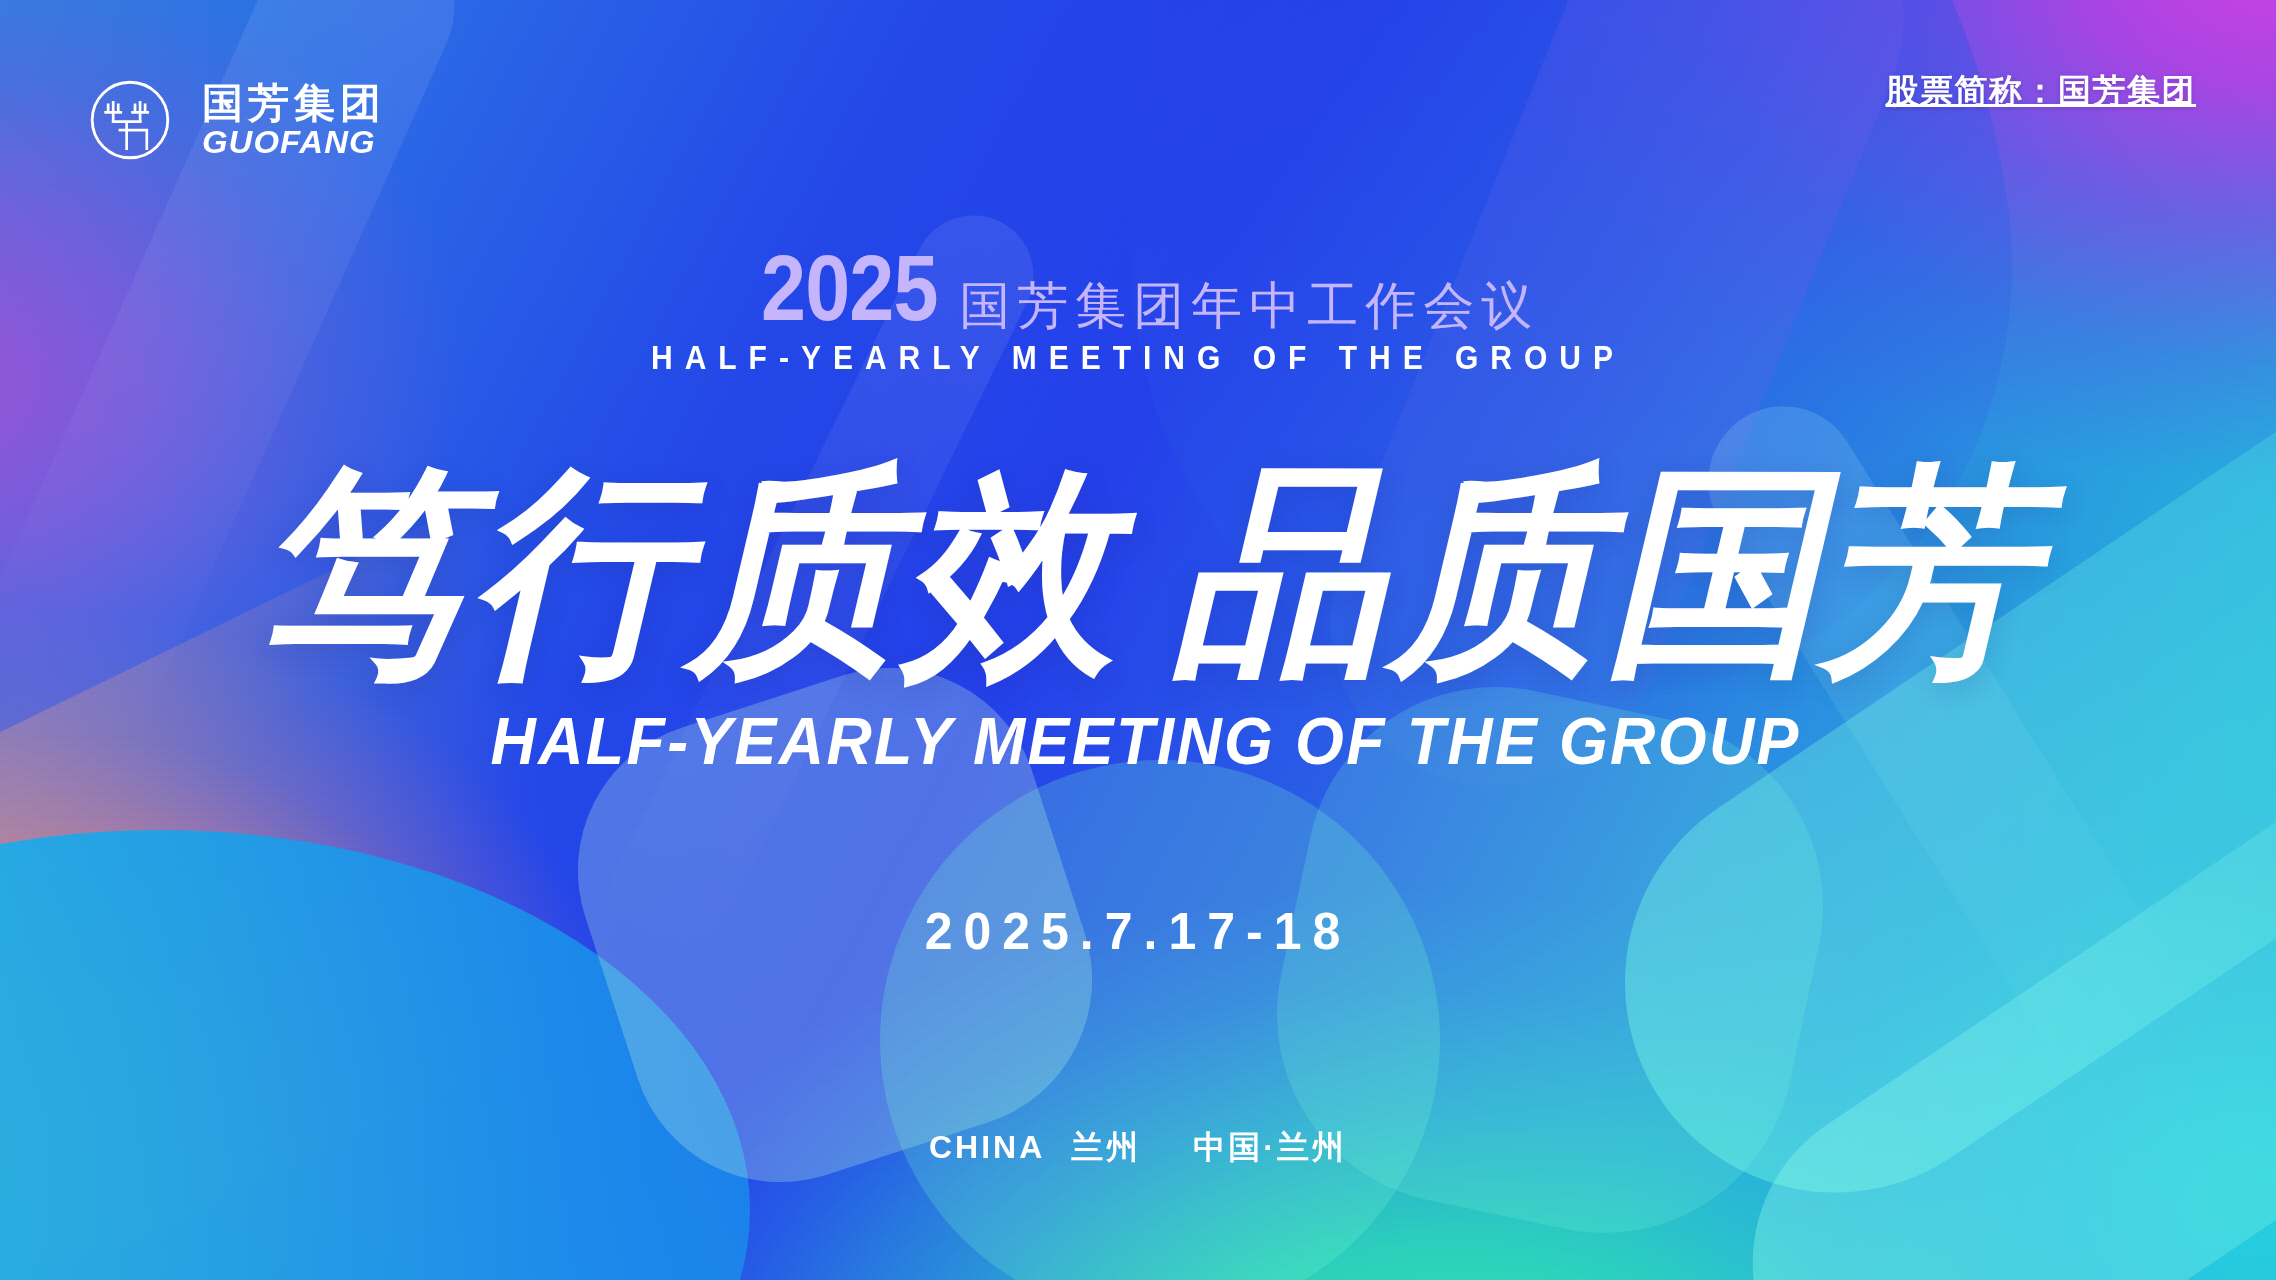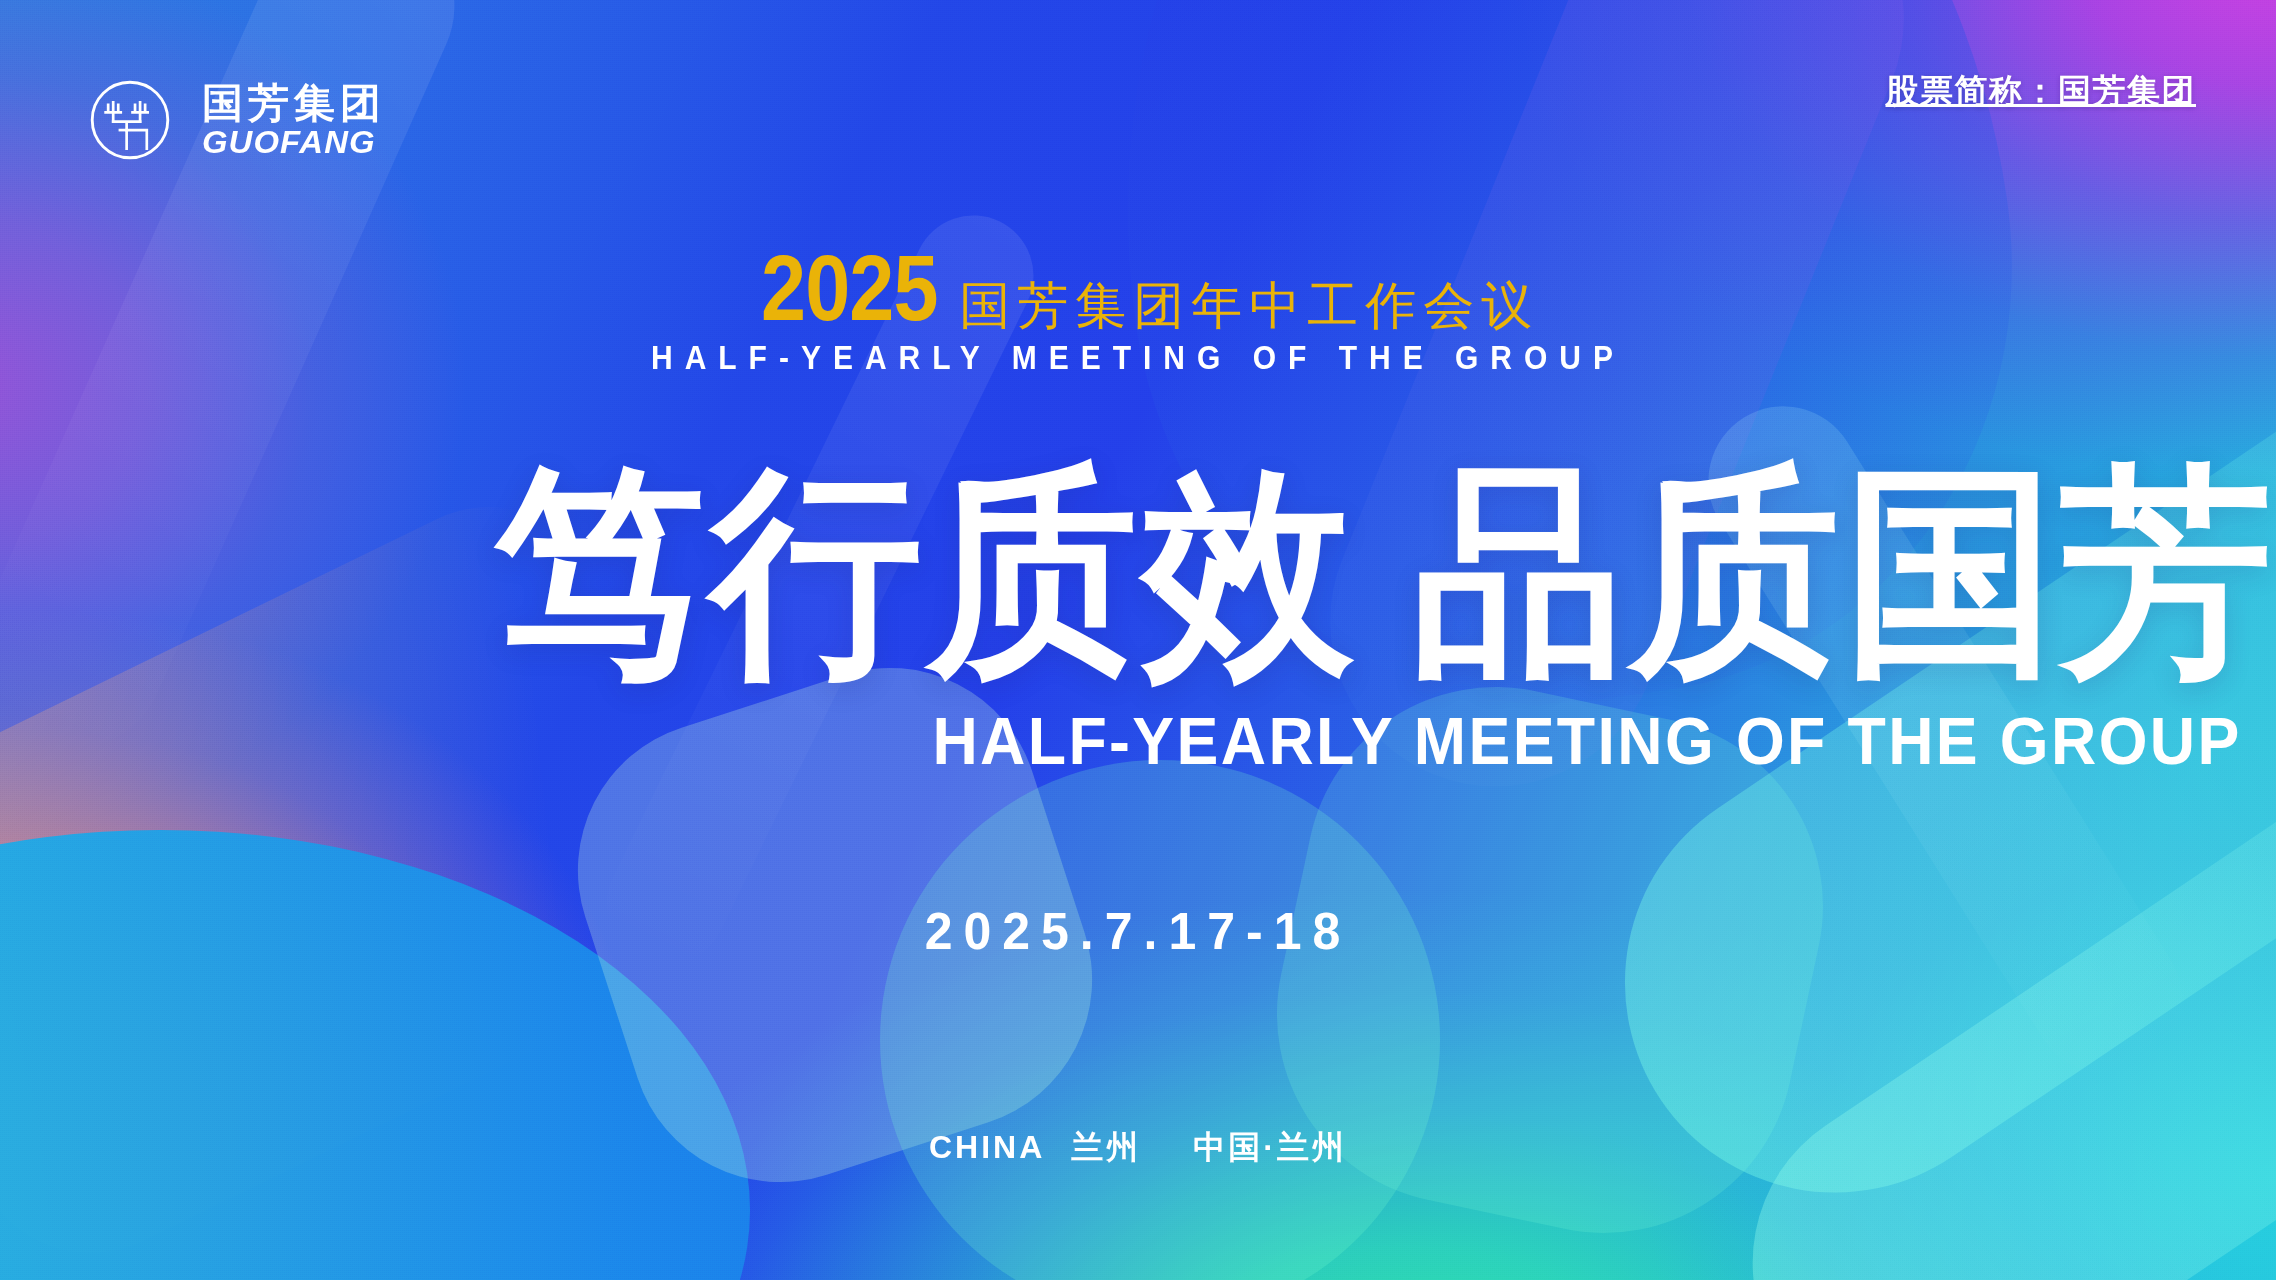--- a/index.html
+++ b/index.html
@@ -229,42 +229,42 @@
     text-decoration:underline;
   }
 
   
   .meeting-block {
     position:absolute; left:0; right:0; top:246px;
     display:flex; flex-direction:column; align-items:center;
   }
   .meeting-row {
     display:flex; align-items:flex-end; gap:22px;
-    color:#eab308;
+    color:#c4b5fd;
   }
   .meeting-year {
     font-size:92px; font-weight:700; line-height:0.92;
     letter-spacing:-1px;
     transform:scaleX(0.88); transform-origin:right bottom;
   }
   .meeting-cn {
     font-size:51px; font-weight:400; line-height:1;
     letter-spacing:7px;
   }
   .meeting-en {
     margin-top:10px;
     font-size:30px; font-weight:600; color:#ffffff;
     letter-spacing:12px;
     transform:scaleY(1.12);
   }
 
   
   .hero-block {
     position:absolute; left:16px; right:0; top:465px;
-    display:flex; flex-direction:column; align-items:flex-end;
+    display:flex; flex-direction:column; align-items:center;font-style:italic;
   }
   .hero-cn {
     color:#ffffff;
     font-size:212px; font-weight:700; line-height:1.02;
     letter-spacing:4px;
     white-space:nowrap;
     transform:scaleY(1.06);
     text-shadow:0 6px 26px rgba(30,40,120,0.16);
   }
   .hero-cn .gap { display:inline-block; width:54px; }

